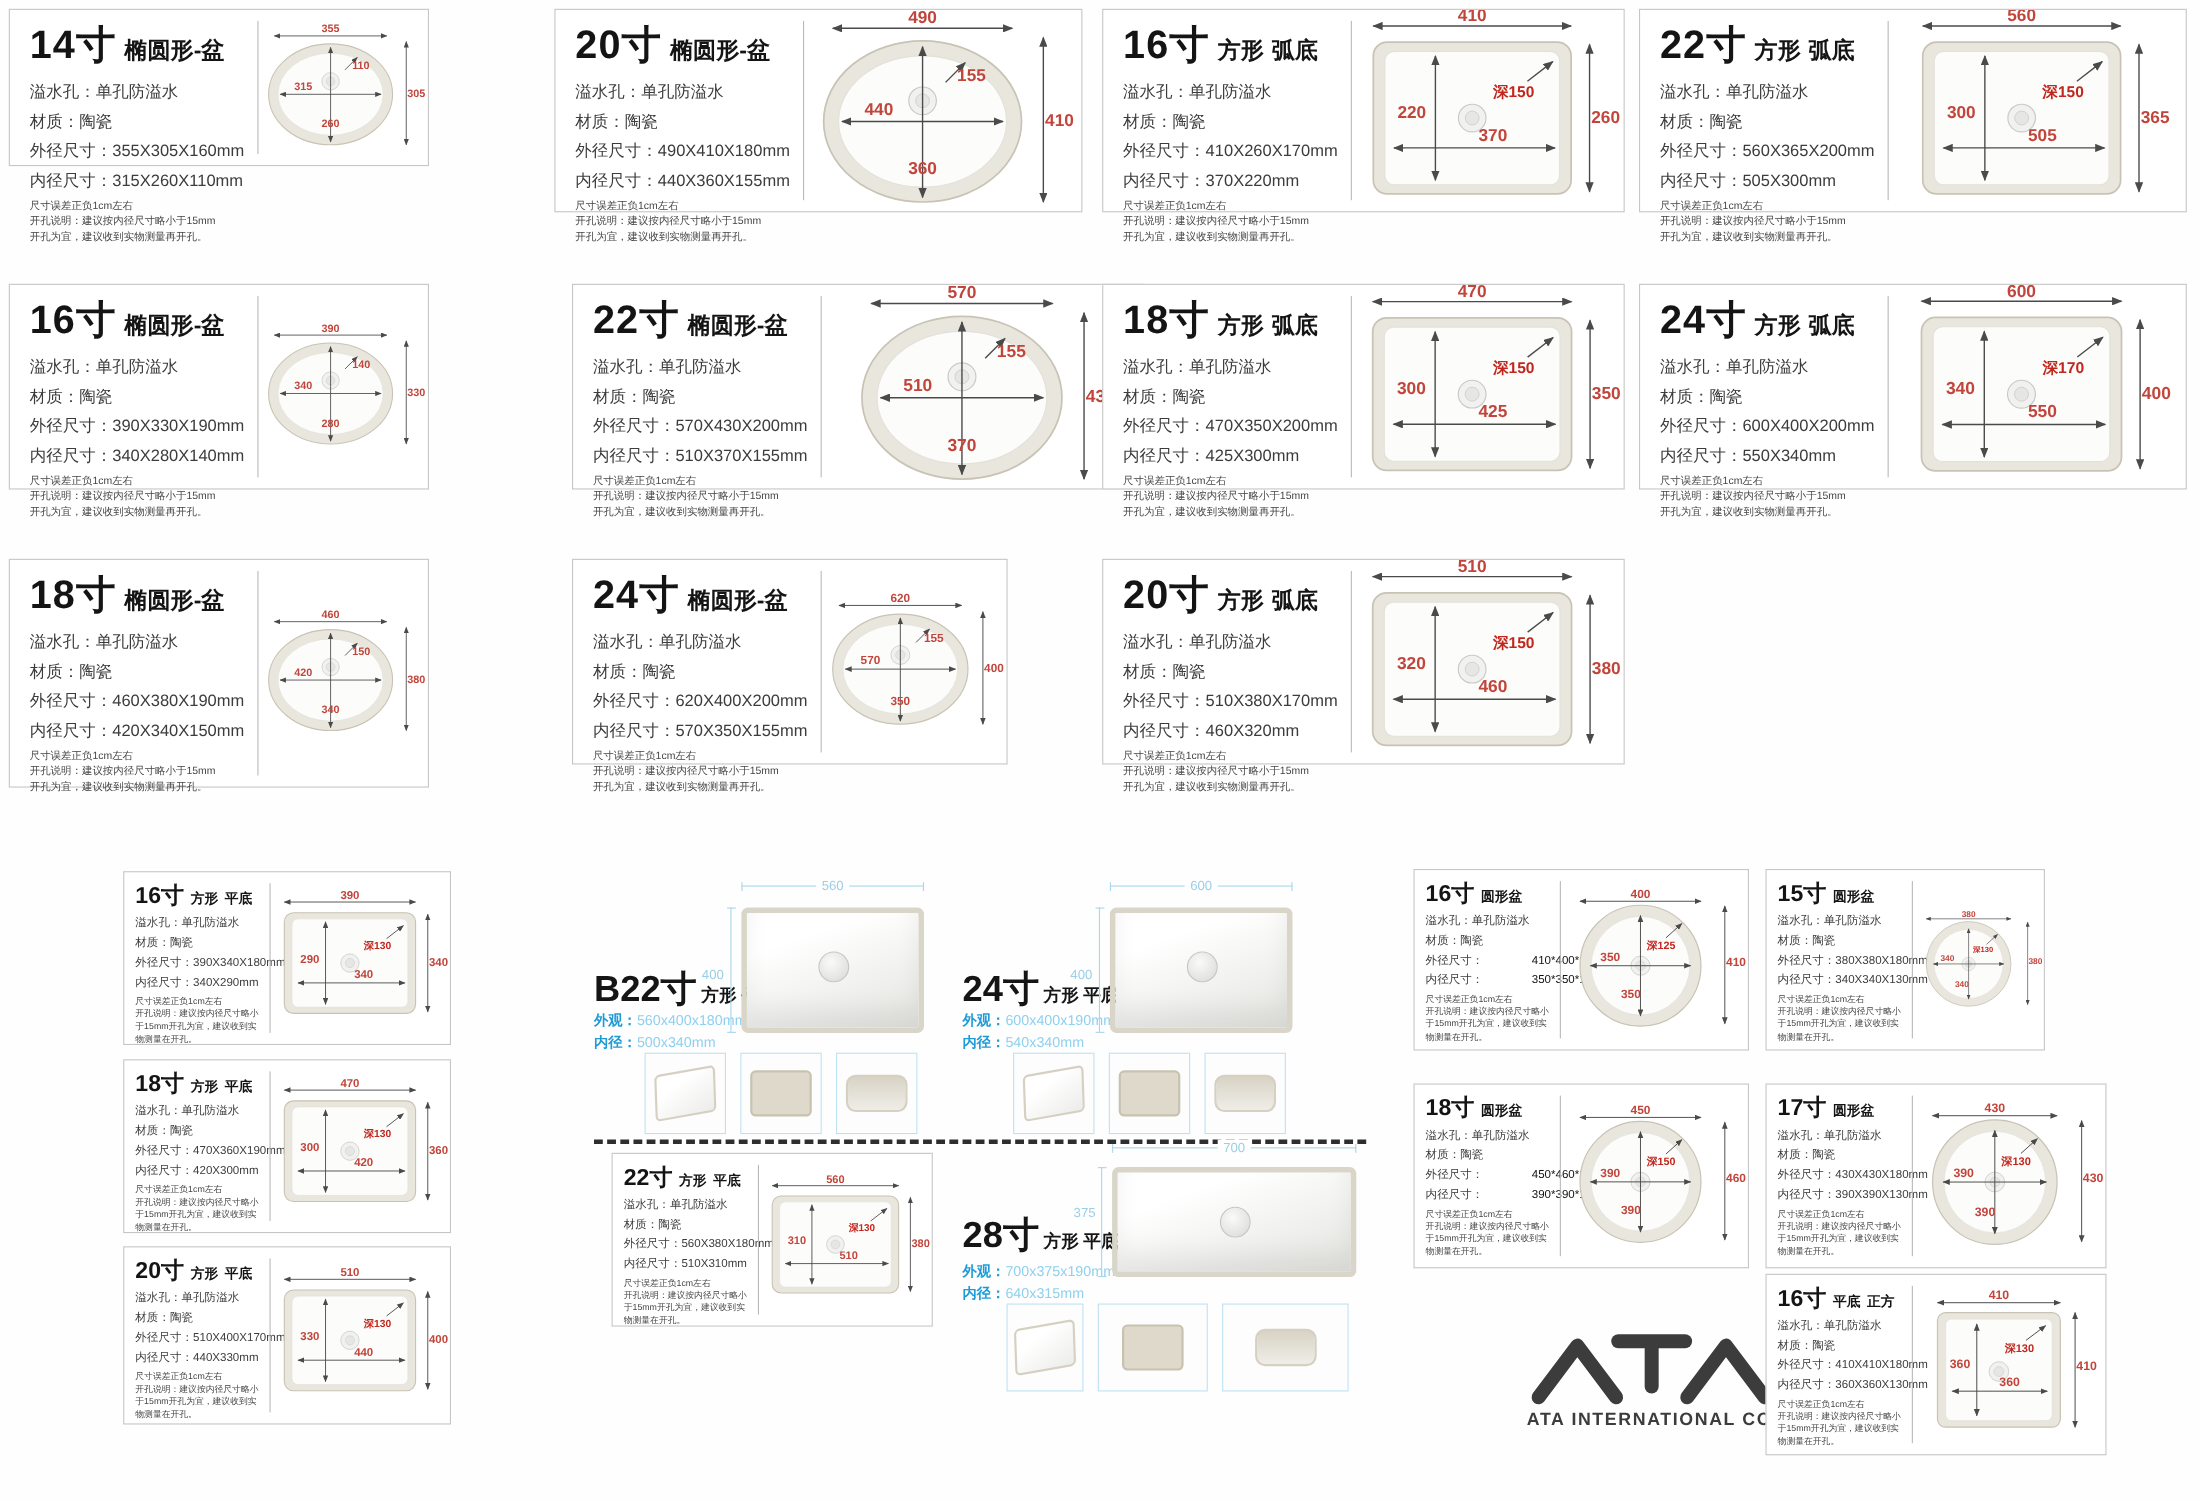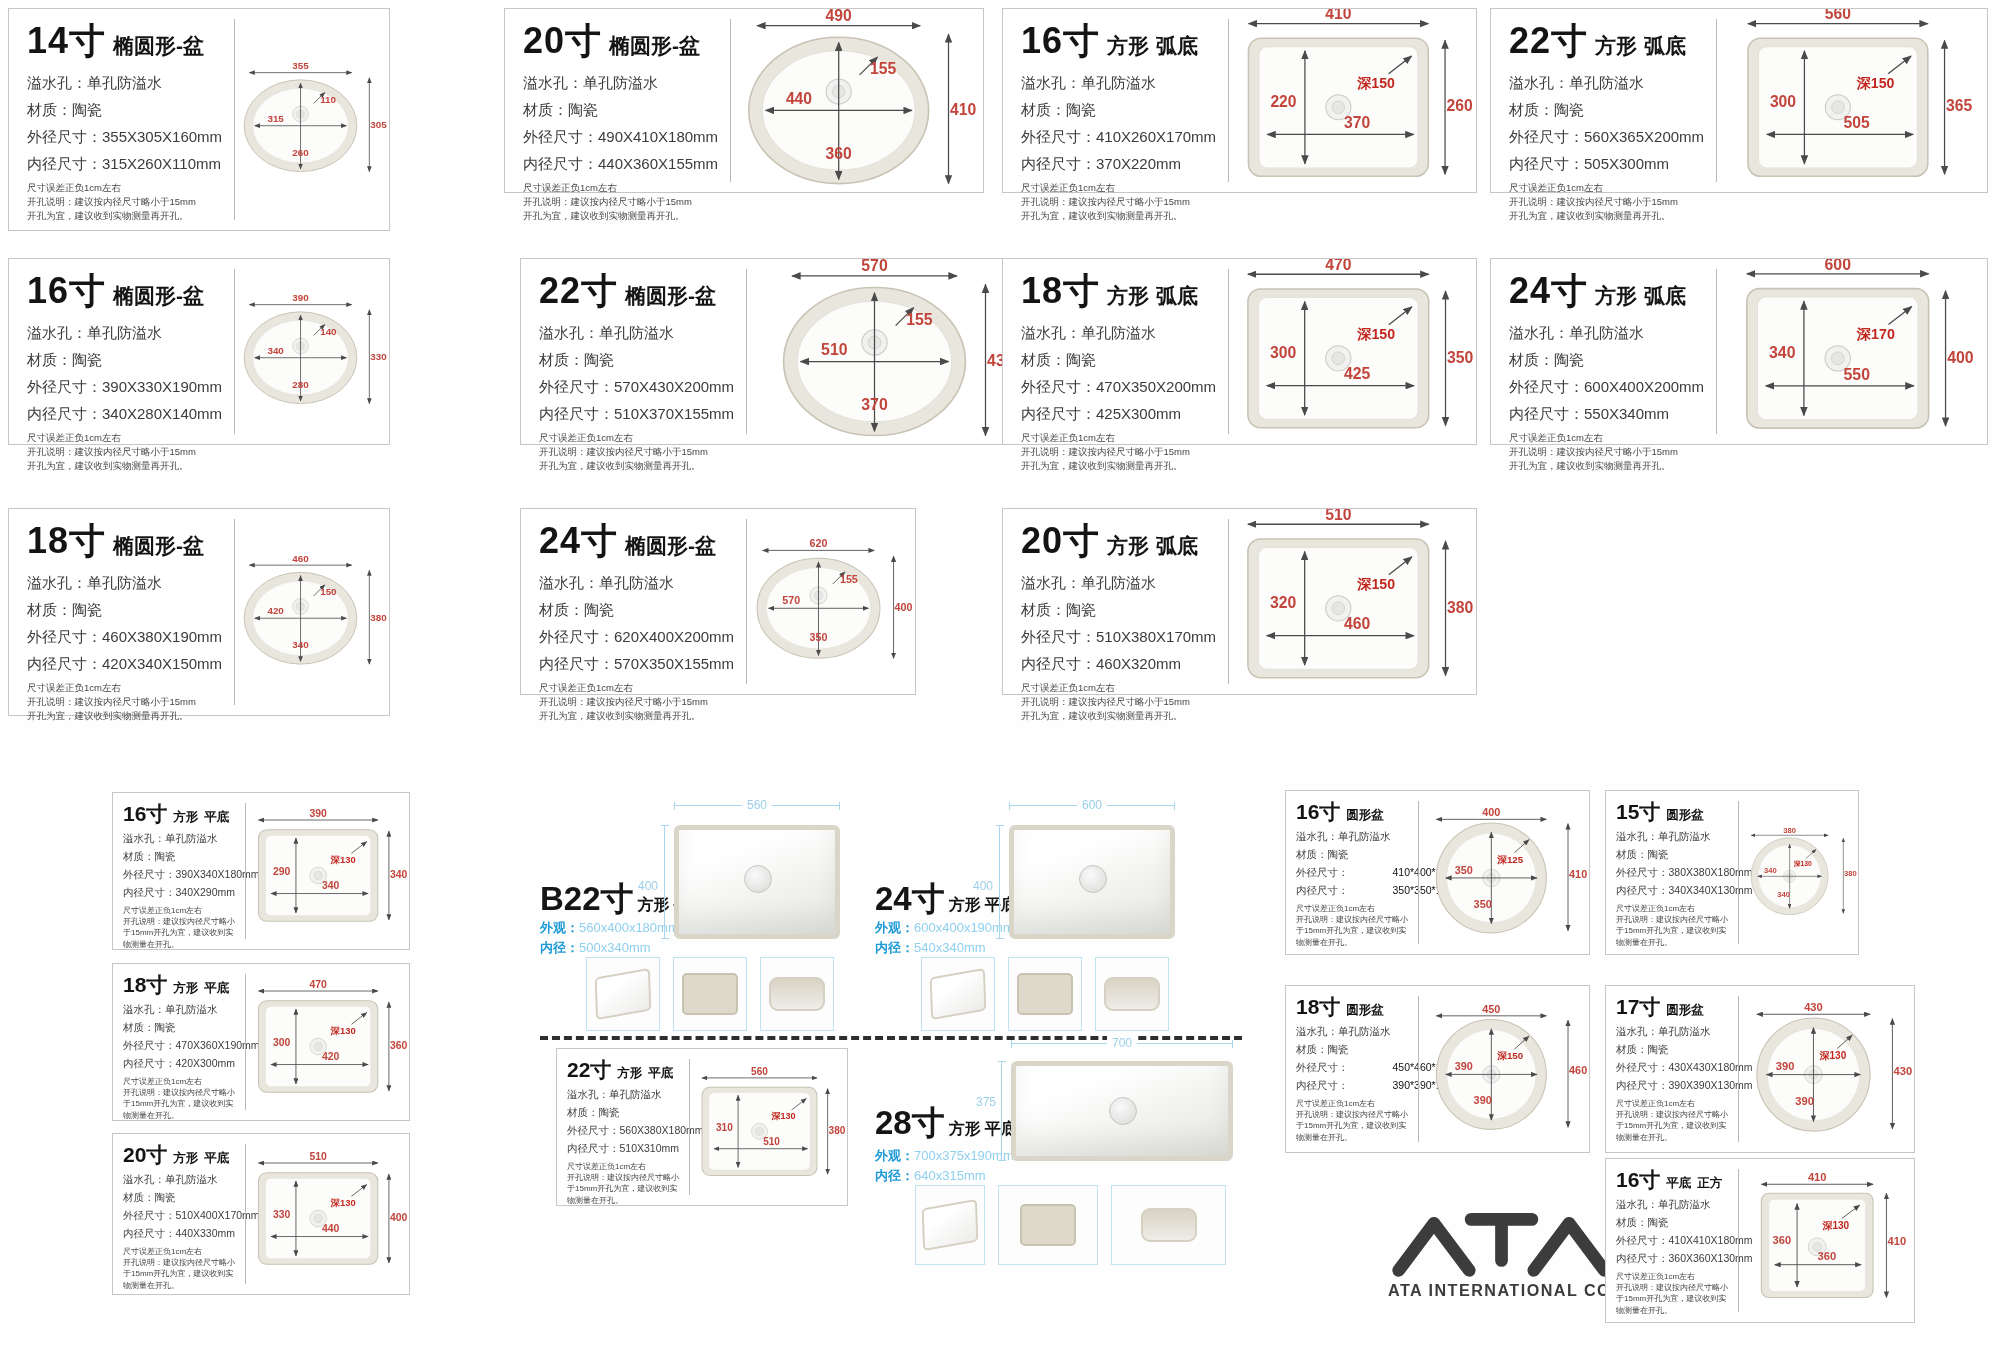--- a/index.html
+++ b/index.html
@@ -22,21 +22,21 @@
   .red{color:#d31318;}
   .spec{color:#3c3c3c;white-space:nowrap;}
   .panel.large .spec{font-size:15px;margin-top:8px;}
   .panel.small .spec{font-size:10.5px;margin-top:4px;}
   .val.bold{font-weight:normal;color:#111;margin-left:44px;}
   .notes{color:#454545;}
   .panel.large .notes{font-size:9.5px;margin-top:7px;line-height:1.45;white-space:nowrap;}
   .panel.small .notes{font-size:8px;margin-top:5px;line-height:1.4;white-space:nowrap;}
 
   
-  #p14oval{left:8px;top:8px;width:382px;height:223px}
+  #p14oval{left:8px;top:8px;width:382px;height:143px}
   #p20oval{left:504px;top:8px;width:480px;height:185px}
   #p16arc{left:1002px;top:8px;width:475px;height:185px}
   #p22arc{left:1490px;top:8px;width:498px;height:185px}
   #p16oval{left:8px;top:258px;width:382px;height:187px}
   #p22oval{left:520px;top:258px;width:520px;height:187px}
   #p18arc{left:1002px;top:258px;width:475px;height:187px}
   #p24arc{left:1490px;top:258px;width:498px;height:187px}
   #p18oval{left:8px;top:508px;width:382px;height:208px}
   #p24oval{left:520px;top:508px;width:396px;height:187px}
   #p20arc{left:1002px;top:508px;width:475px;height:187px}

